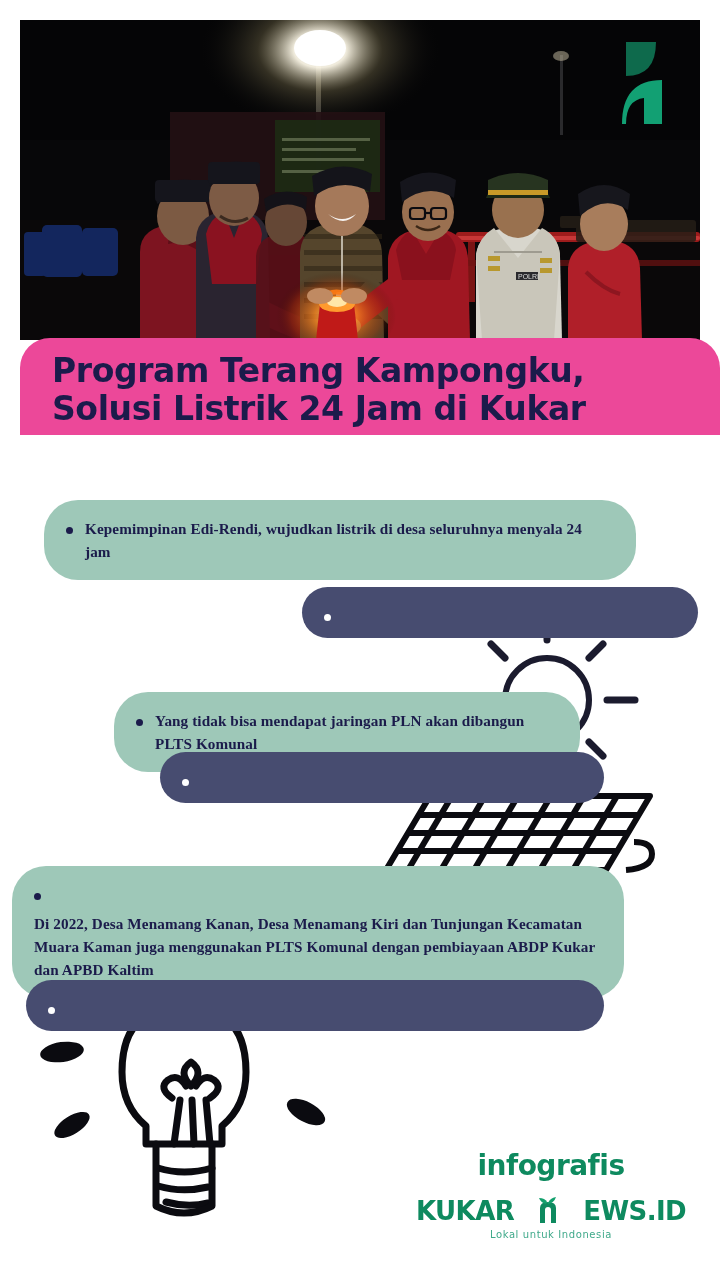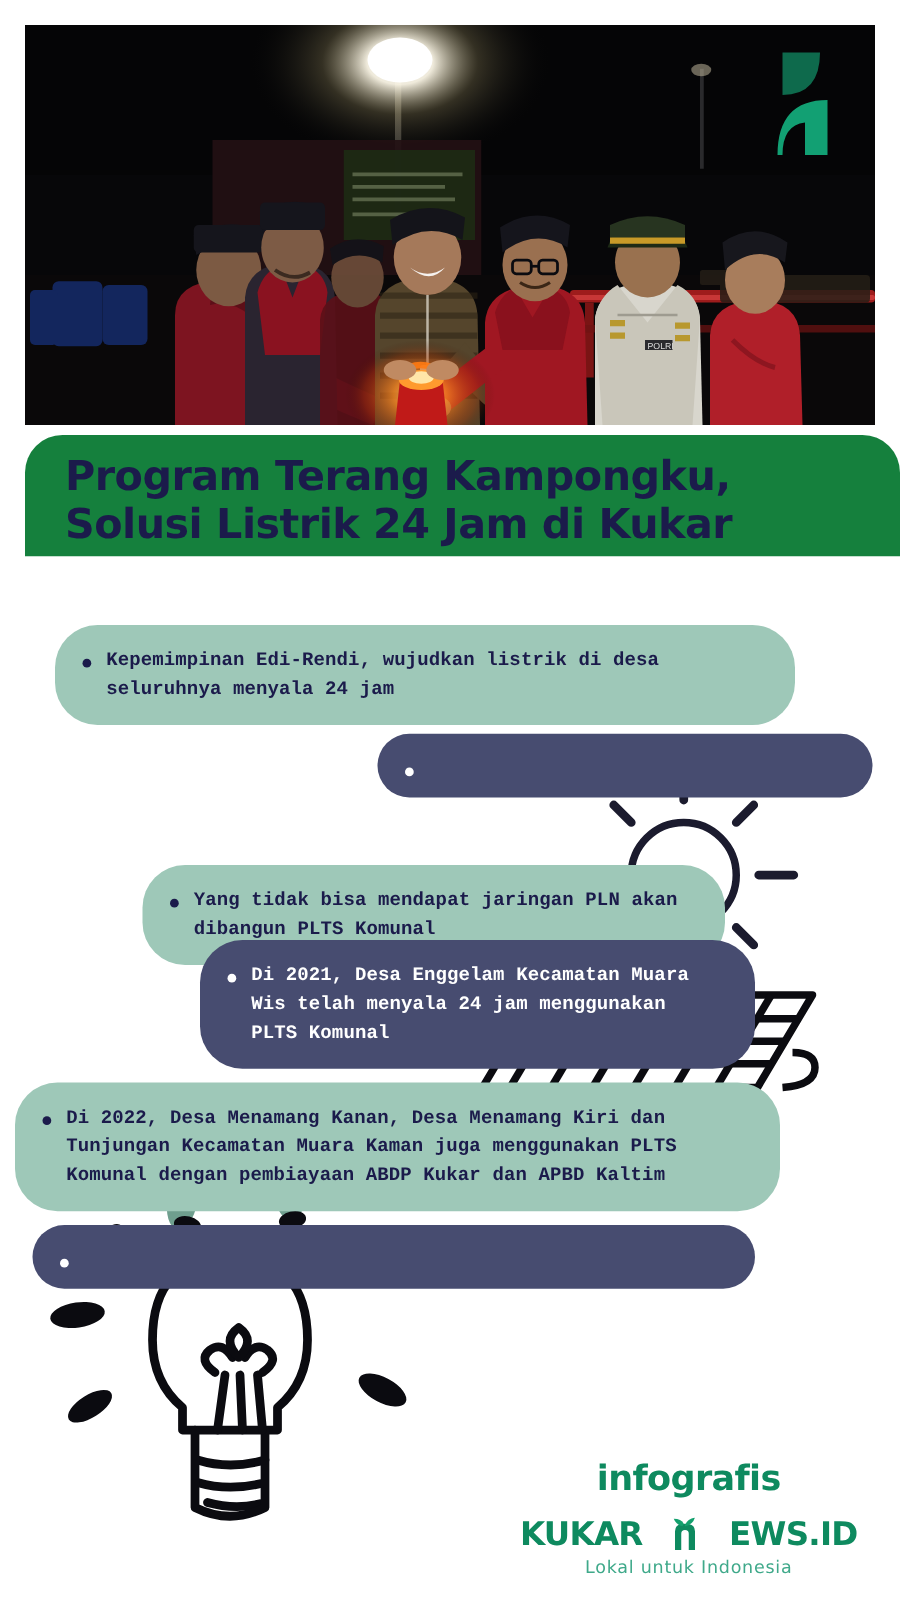--- a/index.html
+++ b/index.html
@@ -23,24 +23,24 @@
 
   .logo-watermark {
     position:absolute;
     right:22px; top:12px;
     width:70px; height:100px;
   }
 
   
   .title-card {
     position:absolute;
-    left:20px; top:348px;
+    left:20px; top:338px;
     width:700px;
     padding:14px 0 6px 32px;
-    background:#15803d;
+    background:#ec4899;
     border-top-left-radius:30px;
     border-top-right-radius:30px;
     z-index:5;
   }
   .title-card h1 {
     font-family:"DejaVu Sans", sans-serif;
     font-weight:bold;
     font-size:33px;
     line-height:1.16;
     color:#1b1b4b;
@@ -48,21 +48,21 @@
     white-space:pre-line;
   }
 
   
   .decor { position:absolute; z-index:1; pointer-events:none; }
   #sun-icon   { left:452px; top:628px;  width:190px; height:160px; }
   #panel-icon { left:368px; top:778px;  width:300px; height:112px; }
   #bulb-icon  { left:34px;  top:940px;  width:340px; height:300px; }
 
   
-  .bubbles { position:absolute; left:0; top:0; width:720px; height:1280px;font-family:Liberation Mono, monospace; }
+  .bubbles { position:absolute; left:0; top:0; width:720px; height:1280px; }
   .bubble {
     position:absolute;
     border-radius:34px;
     padding:17px 26px 17px 22px;
     display:flex;
     gap:12px;
     align-items:flex-start;
   }
   .bubble.green  { background:#9ec8b8; color:#1b1b4b; }
   .bubble.purple { background:#474c70; color:#ffffff; }
@@ -78,29 +78,29 @@
     font-size:15.2px;
     line-height:1.52;
     font-weight:bold;
     letter-spacing:0.1px;
   }
 
   #bubble-1 { left:44px;  top:500px; width:592px; z-index:3; }
   #bubble-2 { left:302px; top:587px; width:396px; z-index:4; }
   #bubble-3 { left:114px; top:672px; width:466px; z-index:3;margin-top:20px; }
   #bubble-4 { left:160px; top:752px; width:444px; z-index:4; }
-  #bubble-5 { left:12px;  top:866px; width:612px; z-index:3; }
+  #bubble-5 { left:12px;  top:866px; width:612px; z-index:3;flex-direction:column; }
   #bubble-6 { left:26px;  top:1050px;width:578px; z-index:4; top:980px; }
 
   #bubble-2 .txt { padding-left:8px; }
 
   
   .footer {
     position:absolute;
-    right:34px; bottom:18px;
+    right:34px; bottom:40px;
     width:270px;
     text-align:center;
     z-index:6;
   }
   .footer .infografis {
     font-family:"DejaVu Sans", sans-serif;
     font-weight:bold;
     font-size:28px;
     color:#0e8a5f;
     letter-spacing:-0.5px;
@@ -113,21 +113,21 @@
     font-family:"DejaVu Sans", sans-serif;
     font-weight:bold;
     font-size:26px;
     color:#0e8a5f;
     letter-spacing:-0.6px;
   }
   .brand-row .n-mark { position:relative; display:inline-block; width:24px; height:26px; }
   .brand-row .n-mark svg { position:absolute; left:0; top:-1px; }
   .footer .tagline {
     font-family:"DejaVu Sans", sans-serif;
-    font-size:14px;
+    font-size:10px;
     color:#3fa98a;
     letter-spacing:0.6px;
     margin-top:3px;
   }
 </style>
 </head>
 <body>
 
 <div class="photo-wrap">
   <svg class="photo-canvas" viewBox="0 0 680 320" preserveAspectRatio="none">
@@ -369,21 +369,20 @@
     <span class="dot"></span>
   </div>
 
   <div class="bubble green" id="bubble-3">
     <span class="dot"></span>
     <span class="txt">Yang tidak bisa mendapat jaringan PLN akan dibangun PLTS Komunal</span>
   </div>
 
   <div class="bubble purple" id="bubble-4">
     <span class="dot"></span>
-    <span class="txt">Di 2021, Desa Enggelam Kecamatan Muara Wis telah menyala 24 jam menggunakan PLTS Komunal</span>
   </div>
 
   <div class="bubble green" id="bubble-5">
     <span class="dot"></span>
     <span class="txt">Di 2022, Desa Menamang Kanan, Desa Menamang Kiri dan Tunjungan Kecamatan Muara Kaman juga menggunakan PLTS Komunal dengan pembiayaan ABDP Kukar dan APBD Kaltim</span>
   </div>
 
   <div class="bubble purple" id="bubble-6">
     <span class="dot"></span>
   </div>

